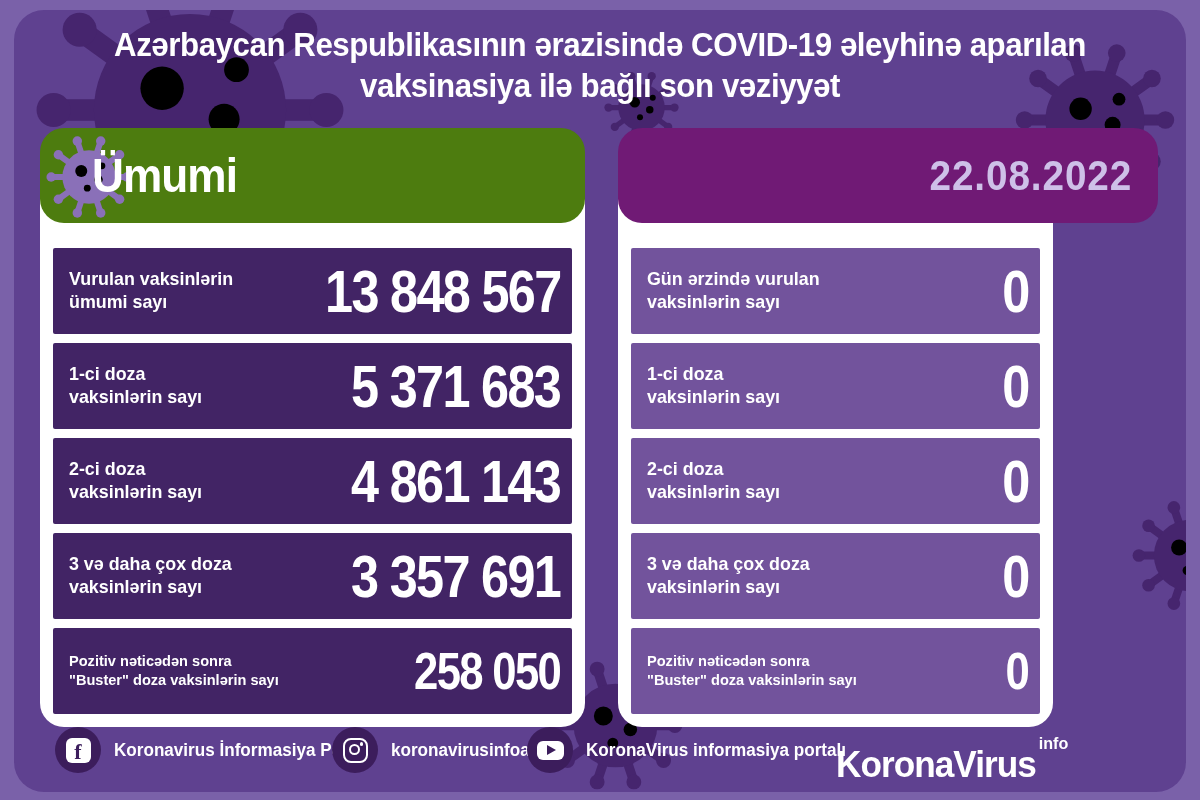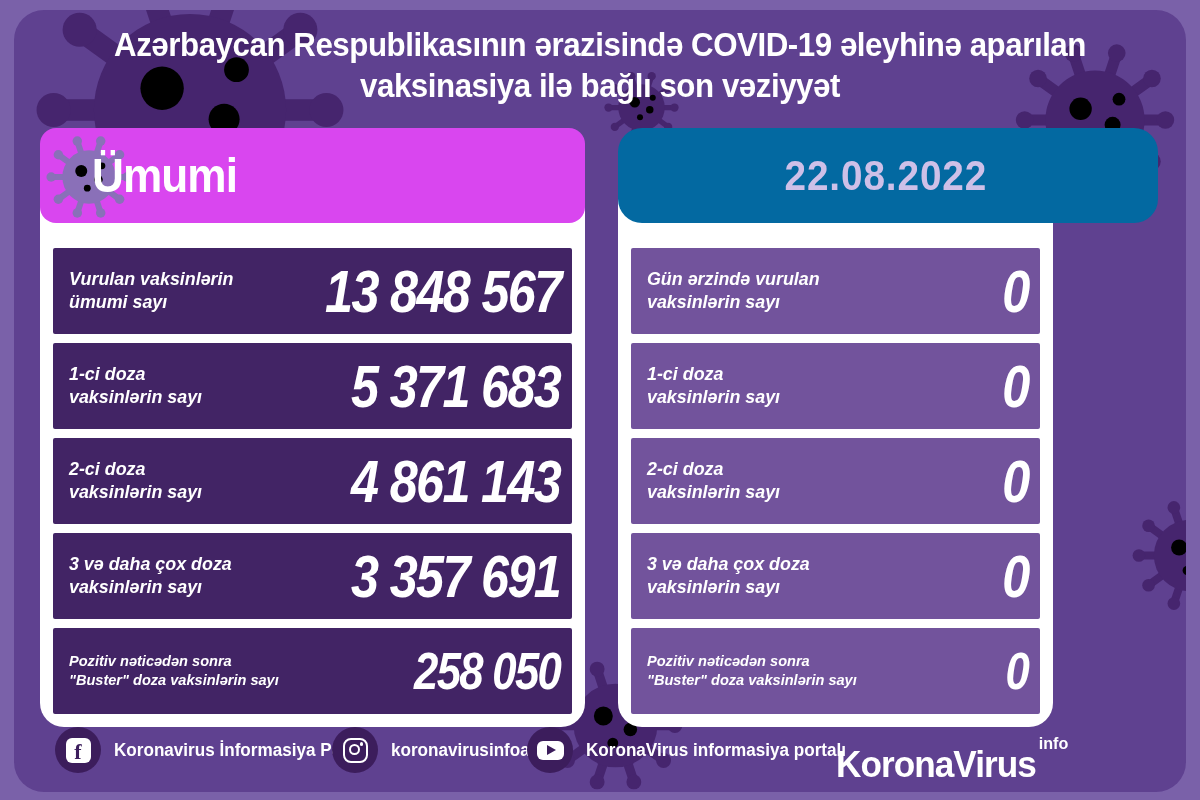--- a/index.html
+++ b/index.html
@@ -20,36 +20,36 @@
     position:absolute;left:0;right:0;top:14px;z-index:2;
     text-align:center;color:#ffffff;font-weight:bold;font-size:34px;line-height:1.22;
     transform:scaleX(.92);transform-origin:50% 0;letter-spacing:-.5px;
   }
   
   .panel-white{position:absolute;background:#ffffff;border-radius:24px;z-index:3;}
   .panel-head{
     position:absolute;border-radius:24px;z-index:4;color:#fff;
     display:flex;align-items:center;overflow:hidden;
   }
-  .head-left{left:26px;top:118px;width:545px;height:95px;background:#d946ef;border-radius:16px;}
-  .head-right{left:604px;top:118px;width:540px;height:95px;background:#0369a1;justify-content:center;}
+  .head-left{left:26px;top:118px;width:545px;height:95px;background:#4d7c0f;}
+  .head-right{left:604px;top:118px;width:540px;height:95px;background:#701a75;justify-content:flex-end;}
   .head-title{
     font-size:48px;font-weight:bold;margin-left:52px;z-index:2;
     transform:scaleX(.92);transform-origin:0 50%;letter-spacing:-1px;
   }
   .head-date{
     font-size:43px;font-weight:bold;color:#cec0e8;margin-right:26px;
     transform:scaleX(.9);transform-origin:100% 50%;letter-spacing:1px;
   }
   .white-left{left:26px;top:140px;width:545px;height:577px;}
   .white-right{left:604px;top:140px;width:435px;height:577px;}
   
   .rows{
     position:absolute;left:13px;right:13px;top:98px;bottom:13px;
-    display:flex;flex-direction:column;gap:9px;font-style:italic;
+    display:flex;flex-direction:column;gap:9px;
   }
   .row{
     flex:1;display:flex;align-items:center;justify-content:space-between;
     color:#fff;border-radius:2px;overflow:hidden;
   }
   .row-dark{background:#422465;}
   .row-mid{background:#72539c;}
   .row-label{
     padding-left:17px;font-size:19px;font-weight:bold;line-height:1.2;
     transform:scaleX(.94);transform-origin:0 50%;

